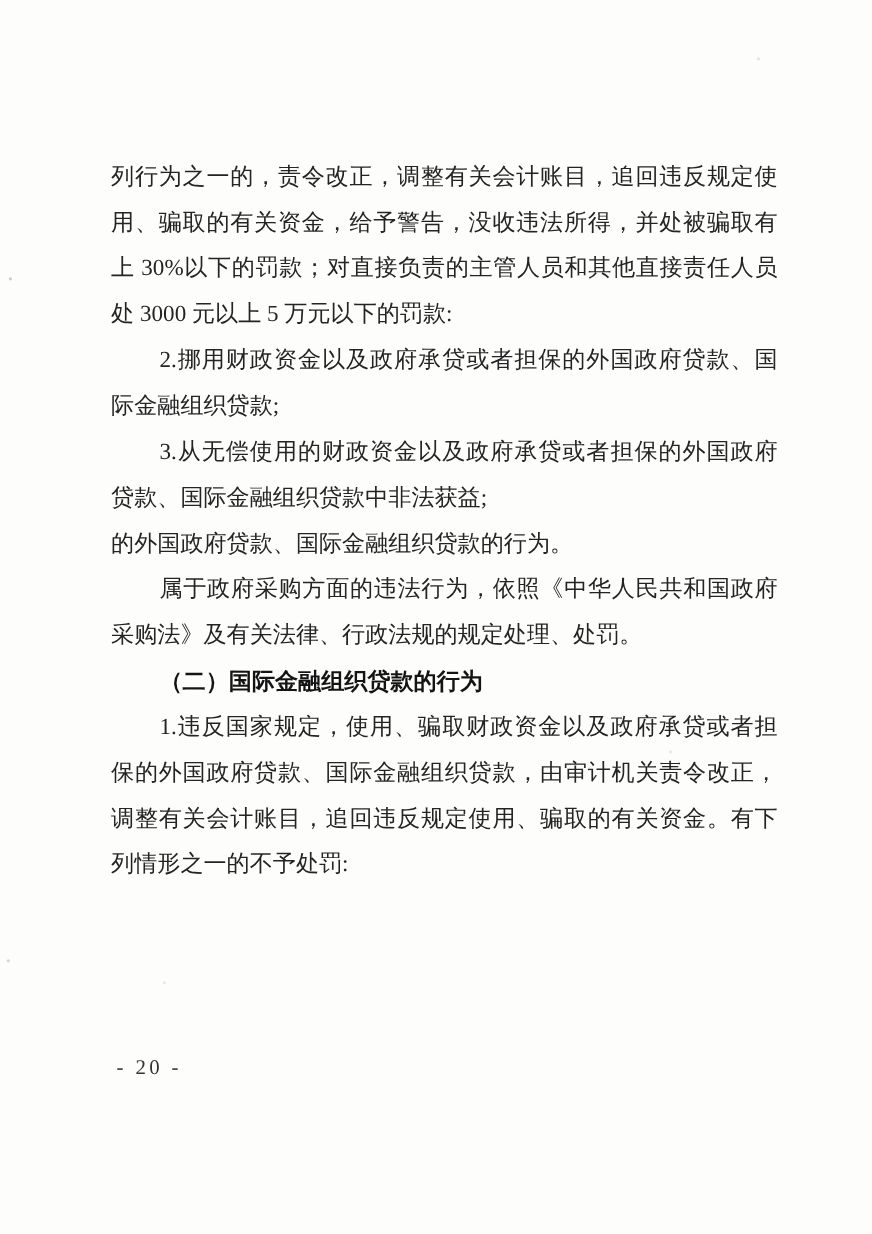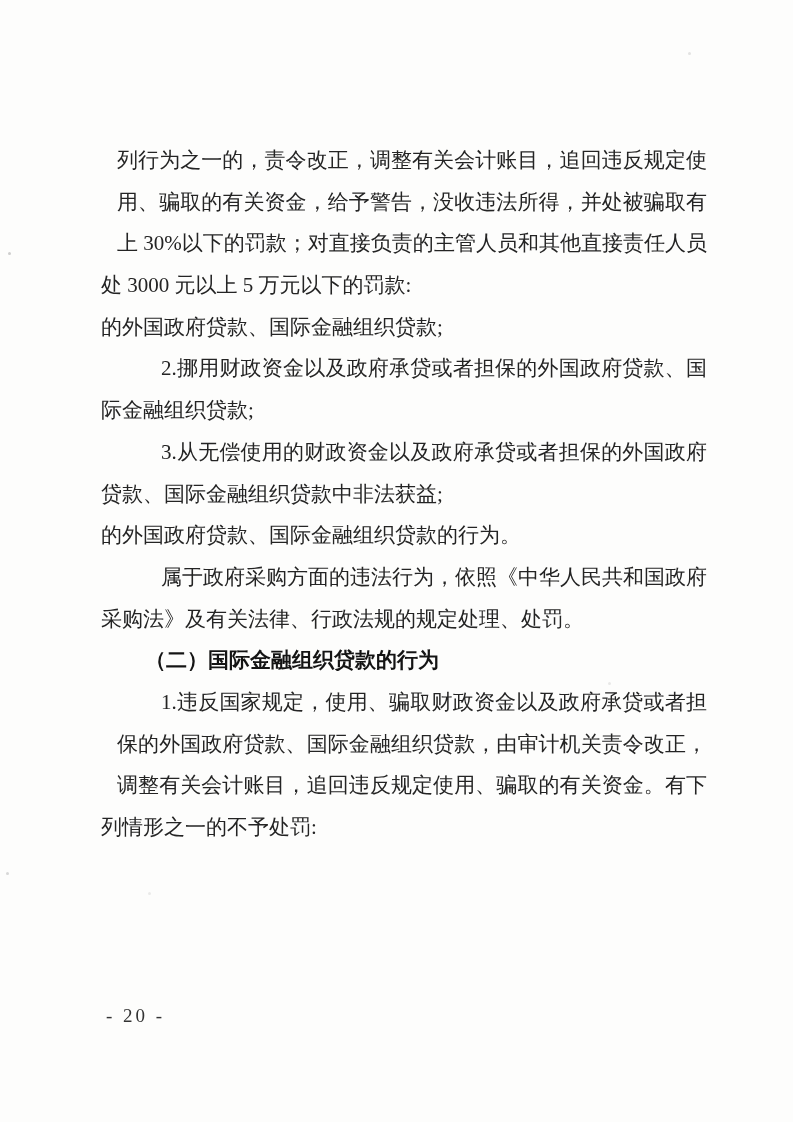--- a/index.html
+++ b/index.html
@@ -27,33 +27,32 @@
     height: 41.7px;
     line-height: 41.7px;
     text-align: right;
     text-align-last: left;
     color: #242424;
   }
   .line.just {
     text-align: justify;
     text-align-last: justify;
     text-justify: inter-character;
-    margin-left: 16px;
   }
   .line.ind {
     padding-left: 44px;
   }
   .para.heading .line {
     font-weight: 700;
     color: #141414;
   }
   .page-number {
     position: absolute;
     left: 106px;
-    top: 1005px;
+    top: 960px;
     font-size: 19px;
     letter-spacing: 3px;
     color: #333333;
   }
   
   .speckles {
     position: absolute;
     left: 8px;
     top: 252px;
     width: 3px;
@@ -72,21 +71,20 @@
 <div class="page">
   <div class="speckles"></div>
   <div class="text-block">
       <div class="para">
         <div class="line just">列行为之一的，责令改正，调整有关会计账目，追回违反规定使</div>
         <div class="line just">用、骗取的有关资金，给予警告，没收违法所得，并处被骗取有</div>
         <div class="line just">上 30%以下的罚款；对直接负责的主管人员和其他直接责任人员</div>
         <div class="line">处 3000 元以上 5 万元以下的罚款:</div>
       </div>
       <div class="para">
-        <div class="line">的外国政府贷款、国际金融组织贷款;</div>
       </div>
       <div class="para">
         <div class="line just ind">2.挪用财政资金以及政府承贷或者担保的外国政府贷款、国</div>
         <div class="line">际金融组织贷款;</div>
       </div>
       <div class="para">
         <div class="line just ind">3.从无偿使用的财政资金以及政府承贷或者担保的外国政府</div>
         <div class="line">贷款、国际金融组织贷款中非法获益;</div>
       </div>
       <div class="para">

